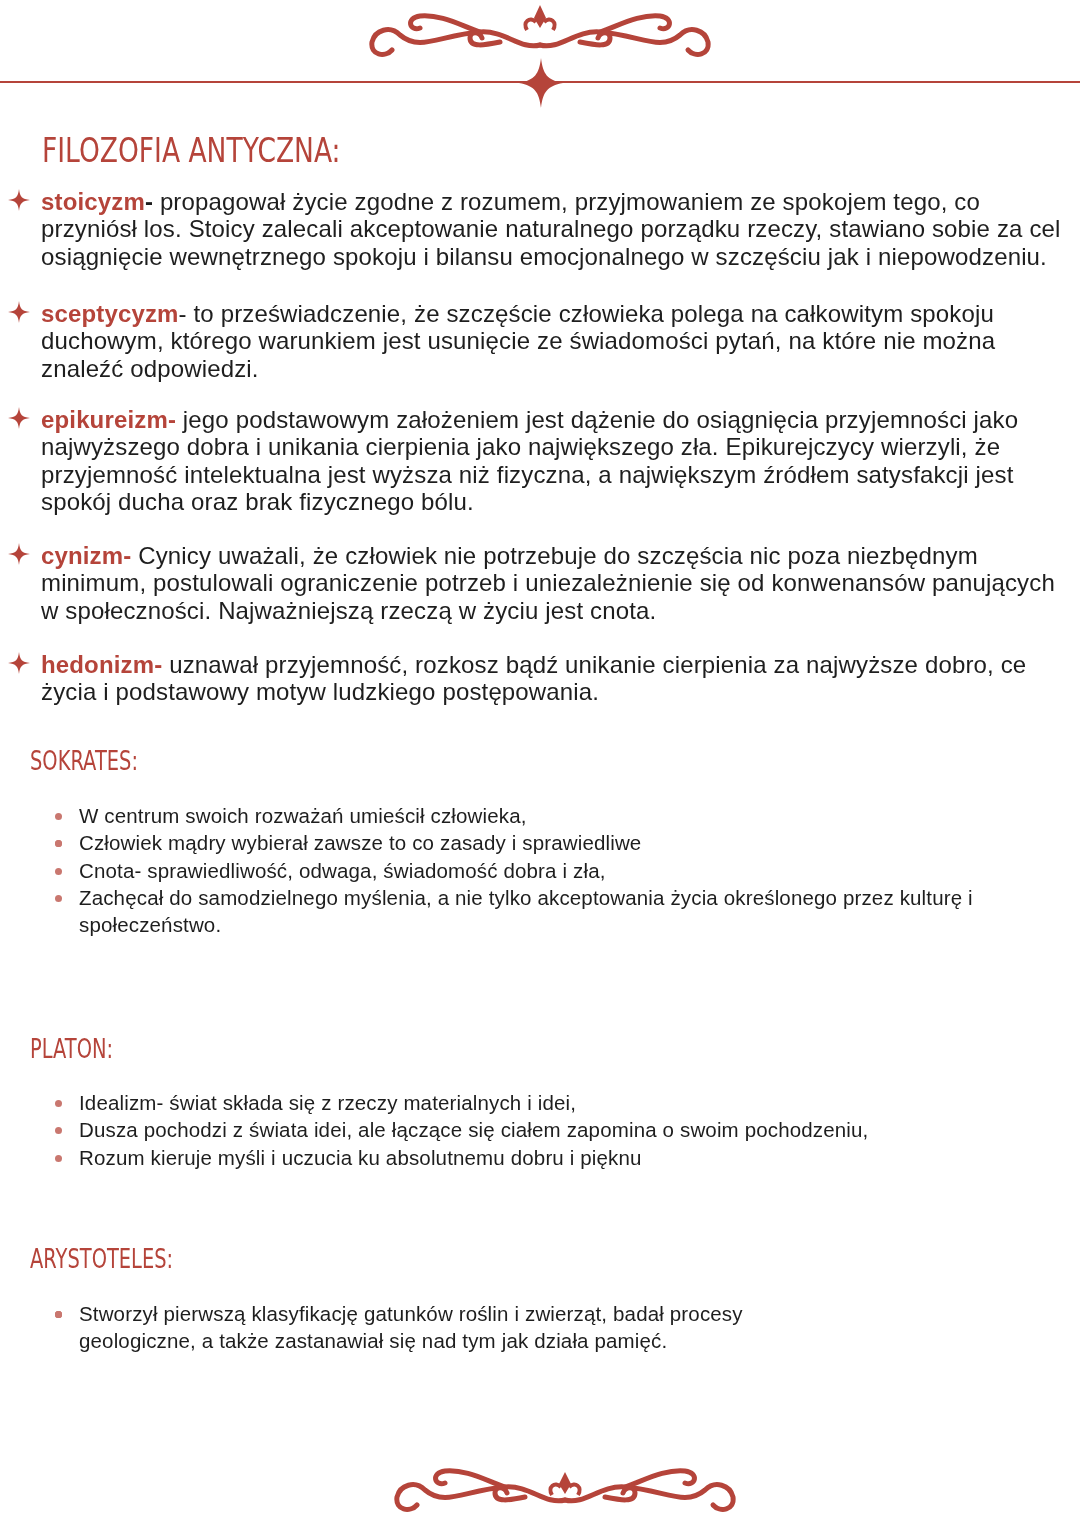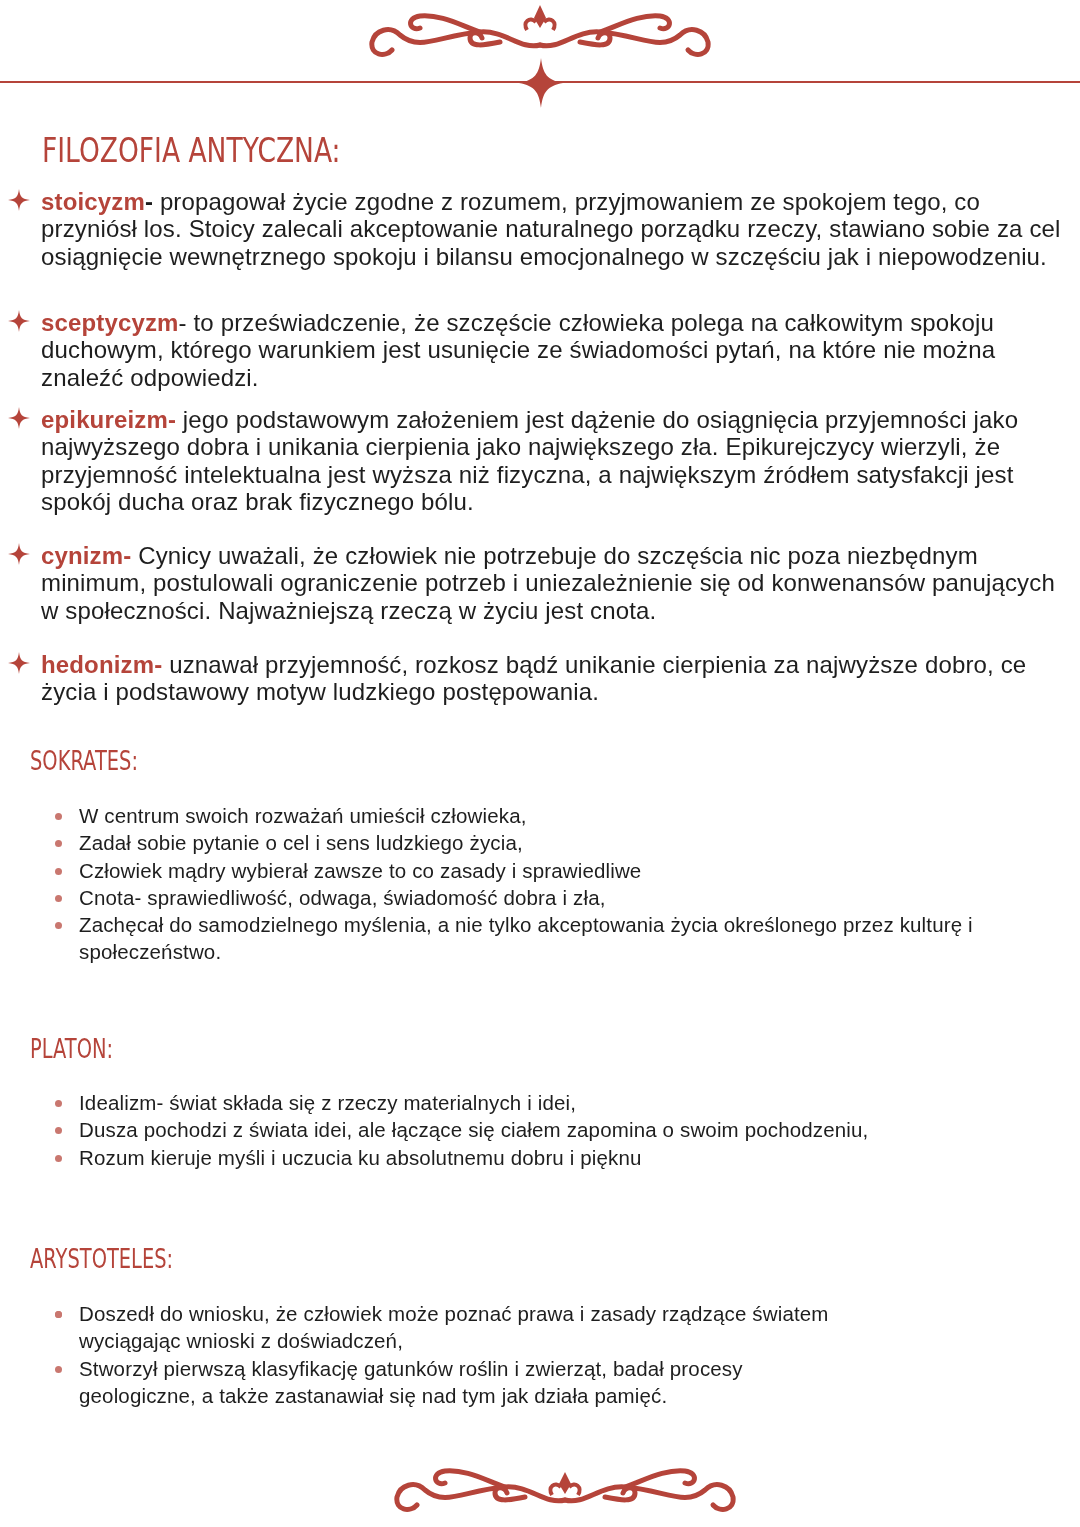--- a/index.html
+++ b/index.html
@@ -64,21 +64,21 @@
 
 <h1 class="main-title">FILOZOFIA ANTYCZNA:</h1>
 
 <div class="term-block" style="top:188px">
   <svg class="term-star" viewBox="0 0 22 22">
       <path d="M11 0 C12 8 14 10 22 11 C14 12 12 14 11 22 C10 14 8 12 0 11 C8 10 10 8 11 0 Z" fill="#b5443a"></path>
     </svg>
   <div class="term-text"><span class="term-name">stoicyzm</span><span class="term-name" style="color:#1e1e1e">- </span><span>propagował życie zgodne z rozumem, przyjmowaniem ze spokojem tego, co przyniósł los. Stoicy zalecali akceptowanie naturalnego porządku rzeczy, stawiano sobie za cel osiągnięcie wewnętrznego spokoju i bilansu emocjonalnego w szczęściu jak i niepowodzeniu.</span></div>
 </div>
 
-<div class="term-block" style="top:309px">
+<div class="term-block" style="top:300px">
   <svg class="term-star" viewBox="0 0 22 22">
       <path d="M11 0 C12 8 14 10 22 11 C14 12 12 14 11 22 C10 14 8 12 0 11 C8 10 10 8 11 0 Z" fill="#b5443a"></path>
     </svg>
   <div class="term-text"><span class="term-name">sceptycyzm</span><span>- </span><span>to przeświadczenie, że szczęście człowieka polega na całkowitym spokoju duchowym, którego warunkiem jest usunięcie ze świadomości pytań, na które nie można znaleźć odpowiedzi.</span></div>
 </div>
 
 <div class="term-block" style="top:406px">
   <svg class="term-star" viewBox="0 0 22 22">
       <path d="M11 0 C12 8 14 10 22 11 C14 12 12 14 11 22 C10 14 8 12 0 11 C8 10 10 8 11 0 Z" fill="#b5443a"></path>
     </svg>
@@ -95,37 +95,37 @@
 <div class="term-block" style="top:651px">
   <svg class="term-star" viewBox="0 0 22 22">
       <path d="M11 0 C12 8 14 10 22 11 C14 12 12 14 11 22 C10 14 8 12 0 11 C8 10 10 8 11 0 Z" fill="#b5443a"></path>
     </svg>
   <div class="term-text"><span class="term-name">hedonizm</span><span class="term-name">- </span><span>uznawał przyjemność, rozkosz bądź unikanie cierpienia za najwyższe dobro, ce życia i podstawowy motyw ludzkiego postępowania.</span></div>
 </div>
 
 <h2 class="section-title" style="top:745px">SOKRATES:</h2>
 <ul class="bullets" style="top:790px">
   <li><span class="bullet-dot"></span><span>W centrum swoich rozważań umieścił człowieka,</span></li>
-  <li><span class="bullet-dot"></span><span>Zadał sobie pytanie o cel i sens ludzkiego życia,</span></li>
+  <li><span class="bullet-dot"></span></li>
   <li><span class="bullet-dot"></span><span>Człowiek mądry wybierał zawsze to co zasady i sprawiedliwe</span></li>
   <li><span class="bullet-dot"></span><span>Cnota- sprawiedliwość, odwaga, świadomość dobra i zła,</span></li>
   <li style="padding-right:80px"><span class="bullet-dot"></span><span>Zachęcał do samodzielnego myślenia, a nie tylko akceptowania życia określonego przez kulturę i społeczeństwo.</span></li>
 </ul>
 
 <h2 class="section-title" style="top:1033px">PLATON:</h2>
 <ul class="bullets" style="top:1077px">
   <li><span class="bullet-dot"></span><span>Idealizm- świat składa się z rzeczy materialnych i idei,</span></li>
   <li><span class="bullet-dot"></span><span>Dusza pochodzi z świata idei, ale łączące się  ciałem zapomina o swoim pochodzeniu,</span></li>
   <li><span class="bullet-dot"></span><span>Rozum kieruje myśli i uczucia ku absolutnemu dobru i pięknu</span></li>
 </ul>
 
 <h2 class="section-title" style="top:1243px">ARYSTOTELES:</h2>
 <ul class="bullets" style="top:1288px;width:830px">
   <li><span class="bullet-dot"></span></li>
-  <li><span class="bullet-dot"></span><span>Doszedł do wniosku, że człowiek może poznać prawa i zasady rządzące światem wyciągając wnioski z doświadczeń,</span></li>
+  <li><span class="bullet-dot"></span></li>
   <li><span class="bullet-dot"></span><span>Stworzył pierwszą klasyfikację gatunków roślin i zwierząt, badał procesy geologiczne, a także zastanawiał się nad tym jak działa pamięć.</span></li>
 </ul>
 
 <svg class="ornament ornament-bottom" viewBox="0 1465 1080 62">
   <g fill="none" stroke="#b5443a" stroke-width="5" stroke-linecap="round">
     <path d="M565 1500 C545 1505 530 1485 505 1487 C465 1490 445 1507 425 1490 C415 1480 400 1485 397 1497 C395 1510 410 1513 417 1505"></path>
     <path d="M505 1487 C485 1480 465 1469 445 1471 C430 1473 435 1487 445 1483"></path>
     <path d="M525 1497 C510 1500 495 1503 495 1493 C495 1485 505 1487 507 1493"></path>
     <path d="M565 1500 C585 1505 600 1485 625 1487 C665 1490 685 1507 705 1490 C715 1480 730 1485 733 1497 C735 1510 720 1513 713 1505"></path>
     <path d="M625 1487 C645 1480 665 1469 685 1471 C700 1473 695 1487 685 1483"></path>

